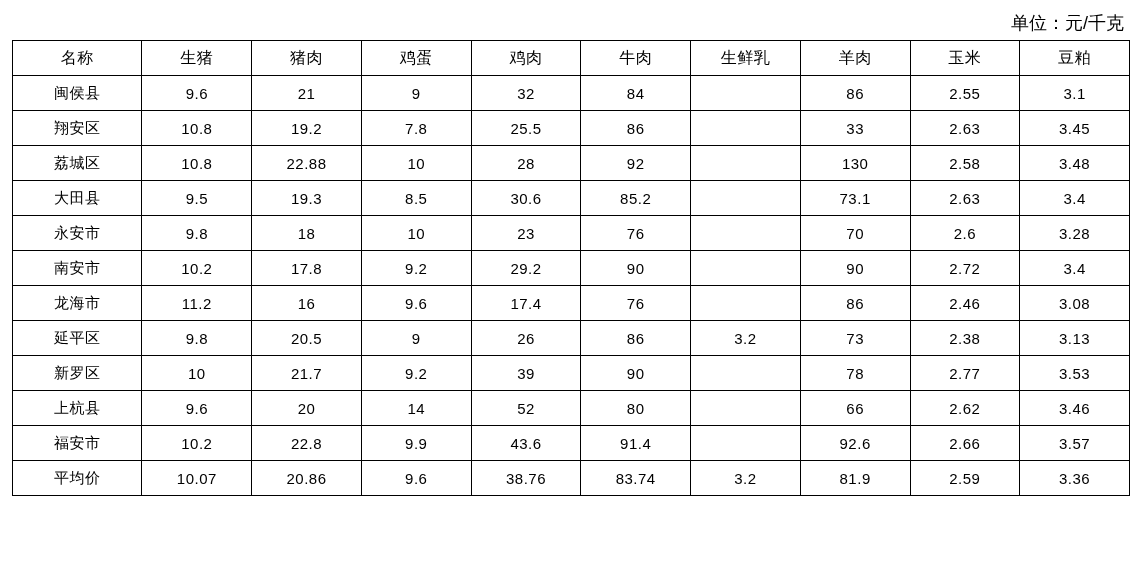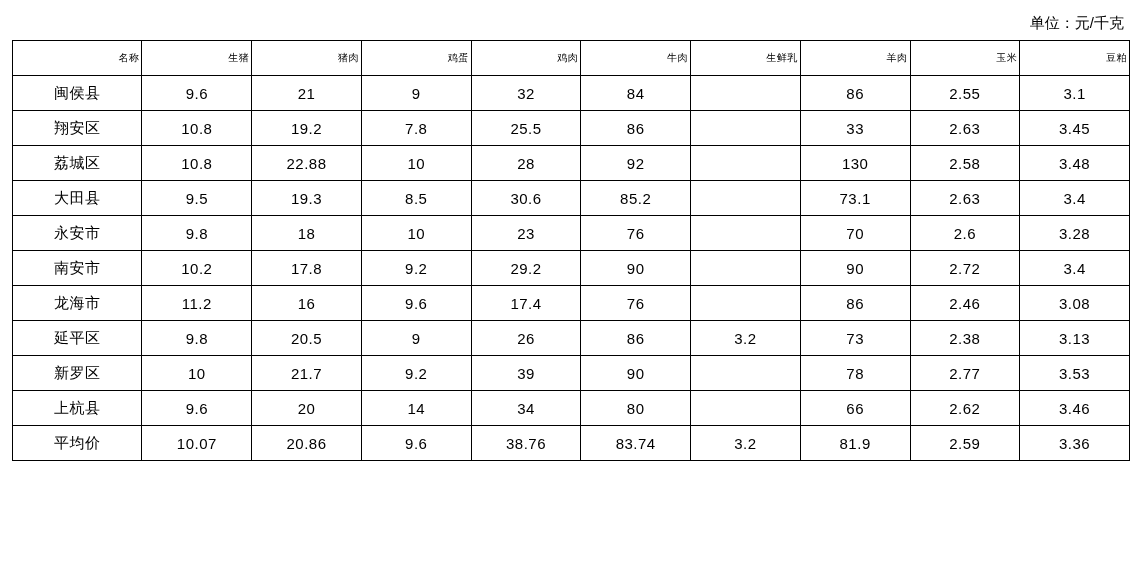--- a/index.html
+++ b/index.html
@@ -18,21 +18,21 @@
     width: 1142px;
     height: 564px;
     position: relative;
     box-sizing: border-box;
     padding: 0;
   }
   .unit-line {
     position: absolute;
     top: 14px;
     right: 18px;
-    font-size: 15px;
+    font-size: 18px;
     line-height: 18px;
     white-space: nowrap;
   }
   .table-wrap {
     position: absolute;
     top: 40px;
     left: 12px;
     width: 1118px;
   }
   table.price-table {
@@ -47,22 +47,21 @@
     text-align: center;
     vertical-align: middle;
     height: 34px;
     font-size: 15px;
     font-weight: normal;
     padding: 0 2px;
     letter-spacing: 0.5px;
     white-space: nowrap;
   }
   table.price-table th {
-    font-size: 10px;
-    text-align: right;
+    font-size: 16px;
   }
   col.c-name { width: 118px; }
   col.c-d { width: 100px; }
 </style>
 </head>
 <body>
 
 <div class="page">
 
   <div class="unit-line">单位：元/千克</div>
@@ -202,26 +201,38 @@
             <td></td>
             <td>78</td>
             <td>2.77</td>
             <td>3.53</td>
           </tr>
           <tr>
             <td>上杭县</td>
             <td>9.6</td>
             <td>20</td>
             <td>14</td>
-            <td>34</td>
+            <td>52</td>
             <td>80</td>
             <td></td>
             <td>66</td>
             <td>2.62</td>
             <td>3.46</td>
+          </tr>
+          <tr>
+            <td>福安市</td>
+            <td>10.2</td>
+            <td>22.8</td>
+            <td>9.9</td>
+            <td>43.6</td>
+            <td>91.4</td>
+            <td></td>
+            <td>92.6</td>
+            <td>2.66</td>
+            <td>3.57</td>
           </tr>
           <tr>
             <td>平均价</td>
             <td>10.07</td>
             <td>20.86</td>
             <td>9.6</td>
             <td>38.76</td>
             <td>83.74</td>
             <td>3.2</td>
             <td>81.9</td>

